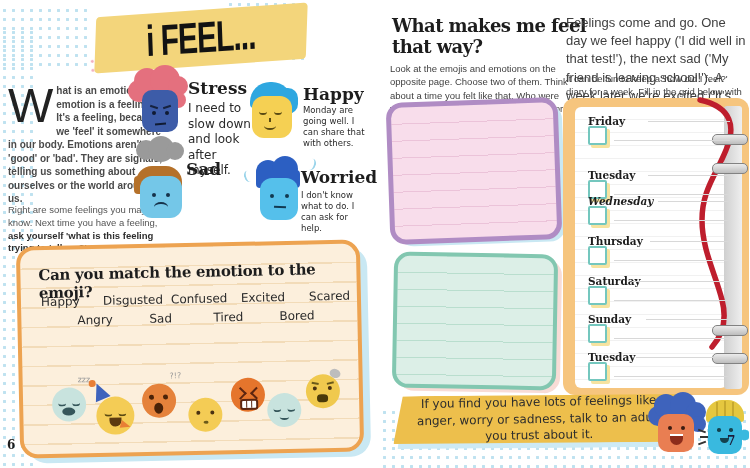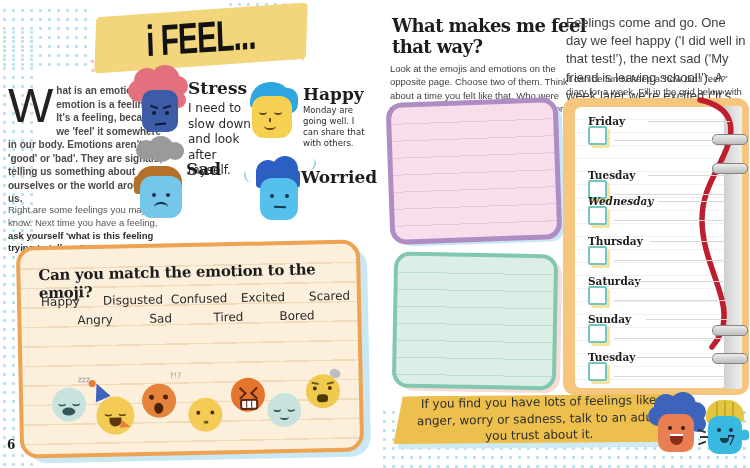--- a/index.html
+++ b/index.html
@@ -122,20 +122,21 @@
     <div style="position:absolute;left:56px;top:8px;width:8px;height:12px;border-right:2px solid #9AD4EA;border-radius:50%;transform:rotate(15deg);"></div>
     <div class="blob" style="left:6px;top:10px;width:24px;height:24px;background:#2C5FC2;"></div>
     <div class="blob" style="left:22px;top:6px;width:26px;height:26px;background:#2C5FC2;"></div>
     <div class="facebox" style="left:6px;top:20px;width:44px;height:18px;background:#2C5FC2;border-radius:4px;"></div>
     <div class="facebox" style="left:10px;top:28px;width:38px;height:42px;background:#55C0EB;border-radius:12px;"></div>
     <div class="blob" style="left:20px;top:44px;width:4px;height:4px;background:#123a52;"></div>
     <div class="blob" style="left:35px;top:44px;width:4px;height:4px;background:#123a52;"></div>
     <div class="line" style="left:24px;top:56px;width:12px;height:2px;background:#123a52;transform:rotate(3deg);"></div>
   </div>
   <div class="abs slab" style="left:301px;top:167px;font-size:17px;">Worried</div>
+  <div class="abs hand" style="left:301px;top:190px;width:64px;font-size:8.5px;line-height:1.3;">I don't know what to do. I can ask for help.</div>
 
   <div class="abs match-shadow" style="left:25px;top:250px;width:344px;height:210px;"></div>
   <div class="abs match-box" style="left:18px;top:243px;width:336px;height:204px;">
     <div class="slab" style="position:absolute;left:18px;top:16px;font-size:15px;letter-spacing:-0.3px;">Can you match the emotion to the emoji?</div>
     <div class="hand" style="position:absolute;left:20px;top:45px;font-size:12px;">Happy</div>
     <div class="hand" style="position:absolute;left:82px;top:45px;font-size:12px;">Disgusted</div>
     <div class="hand" style="position:absolute;left:150px;top:45px;font-size:12px;">Confused</div>
     <div class="hand" style="position:absolute;left:220px;top:45px;font-size:12px;">Excited</div>
     <div class="hand" style="position:absolute;left:288px;top:45px;font-size:12px;">Scared</div>
     <div class="hand" style="position:absolute;left:56px;top:64px;font-size:12px;">Angry</div>

